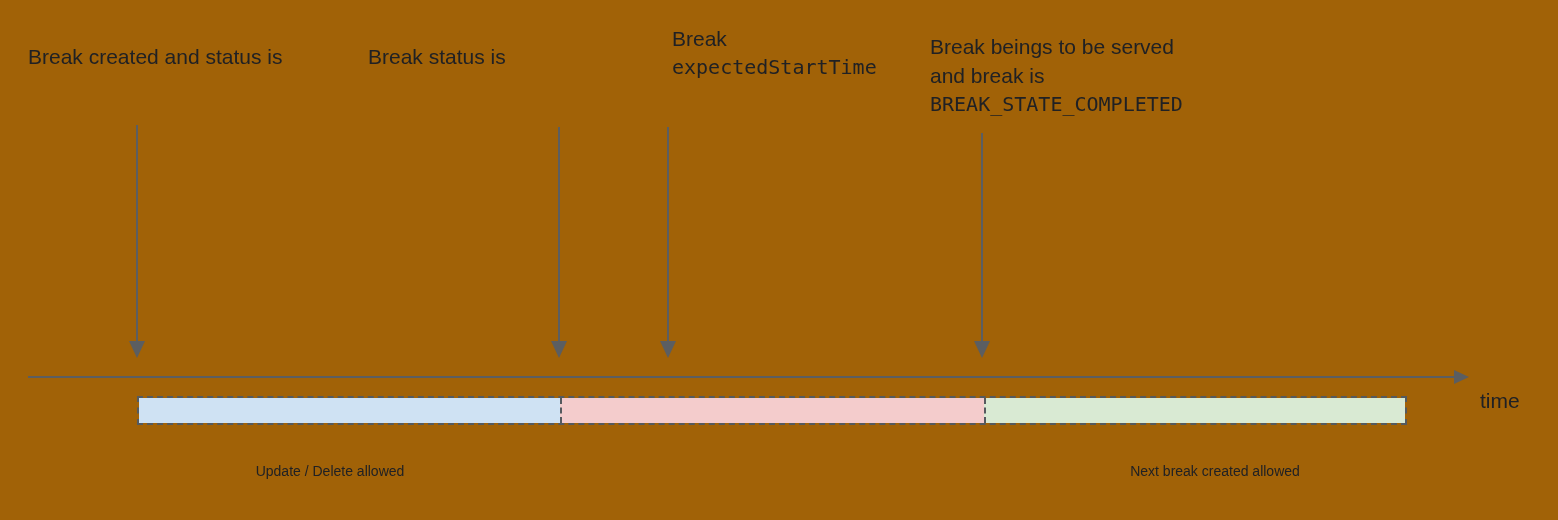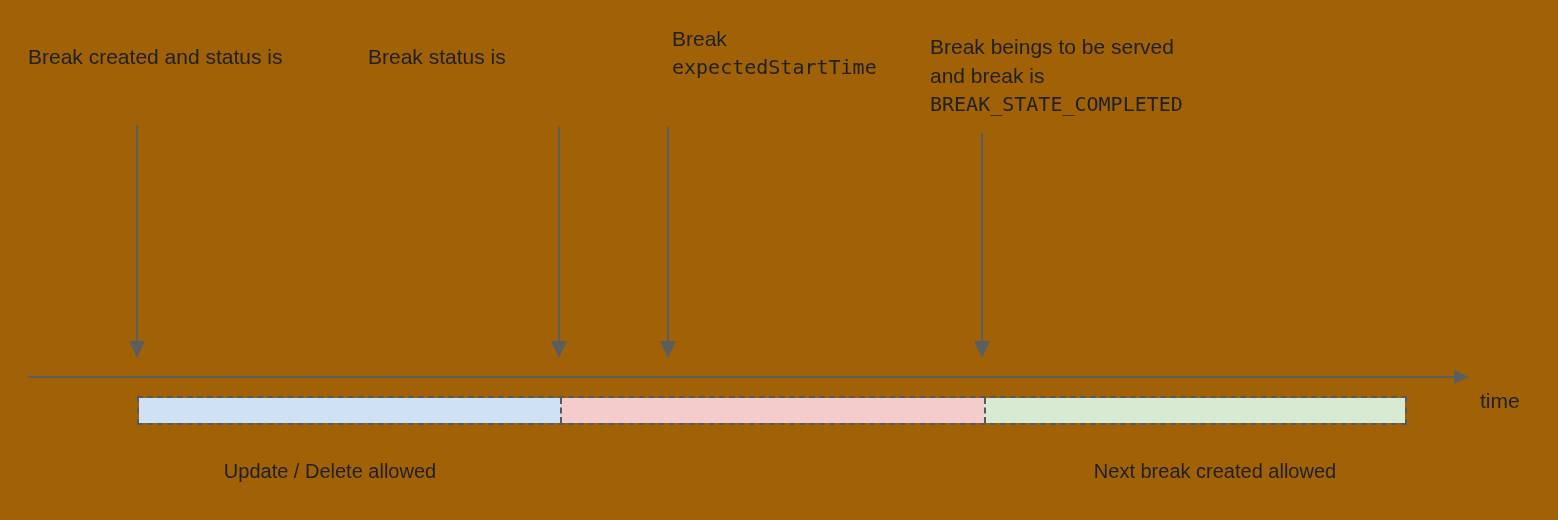--- a/index.html
+++ b/index.html
@@ -67,21 +67,21 @@
   }
   .seg { height: 100%; box-sizing: border-box; }
   .seg + .seg { border-left: 2px dashed #555a5e; }
   .seg-0 { width: 421px; }
   .seg-1 { width: 424px; }
   .seg-2 { flex: 1; }
   .seg-label {
     position: absolute;
     top: 459px;
     transform: translateX(-50%);
-    font-size: 20px;
+    font-size: 14px;
     line-height: 25px;
     white-space: nowrap;
   }
 </style>
 </head>
 <body>
 
 <div class="canvas">
 
   <div class="ann" style="left:28px; top:42px;">

